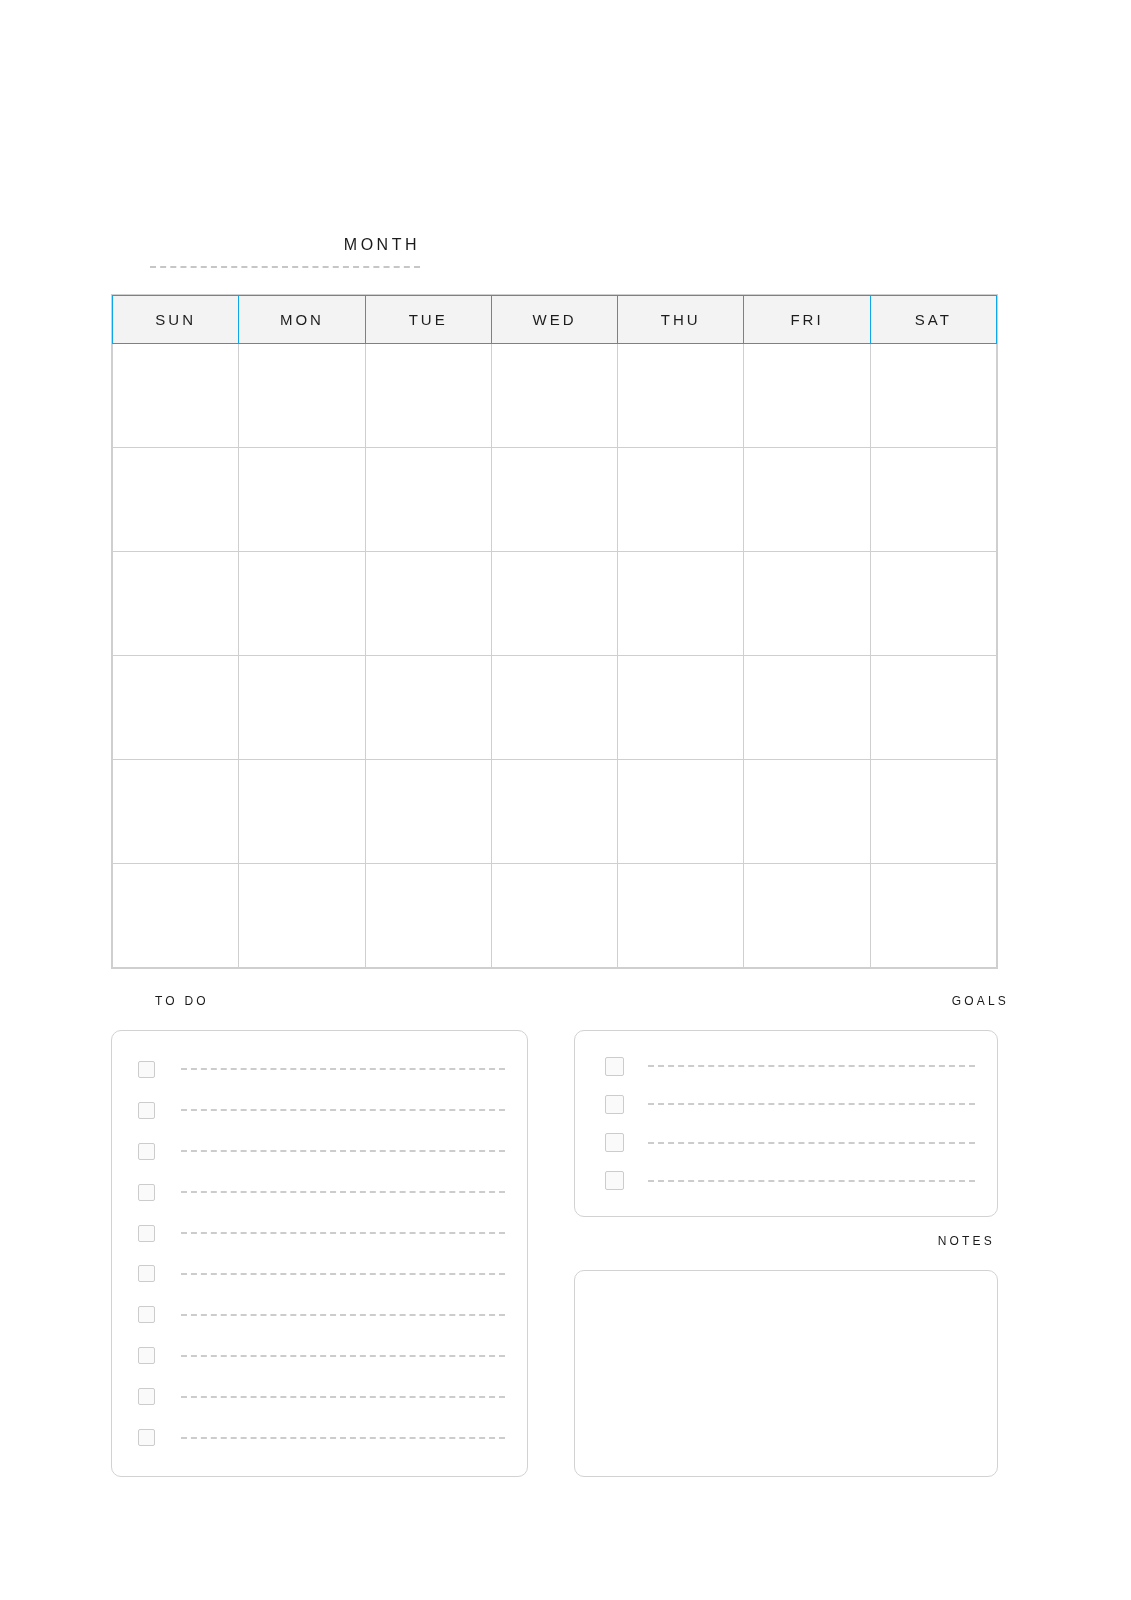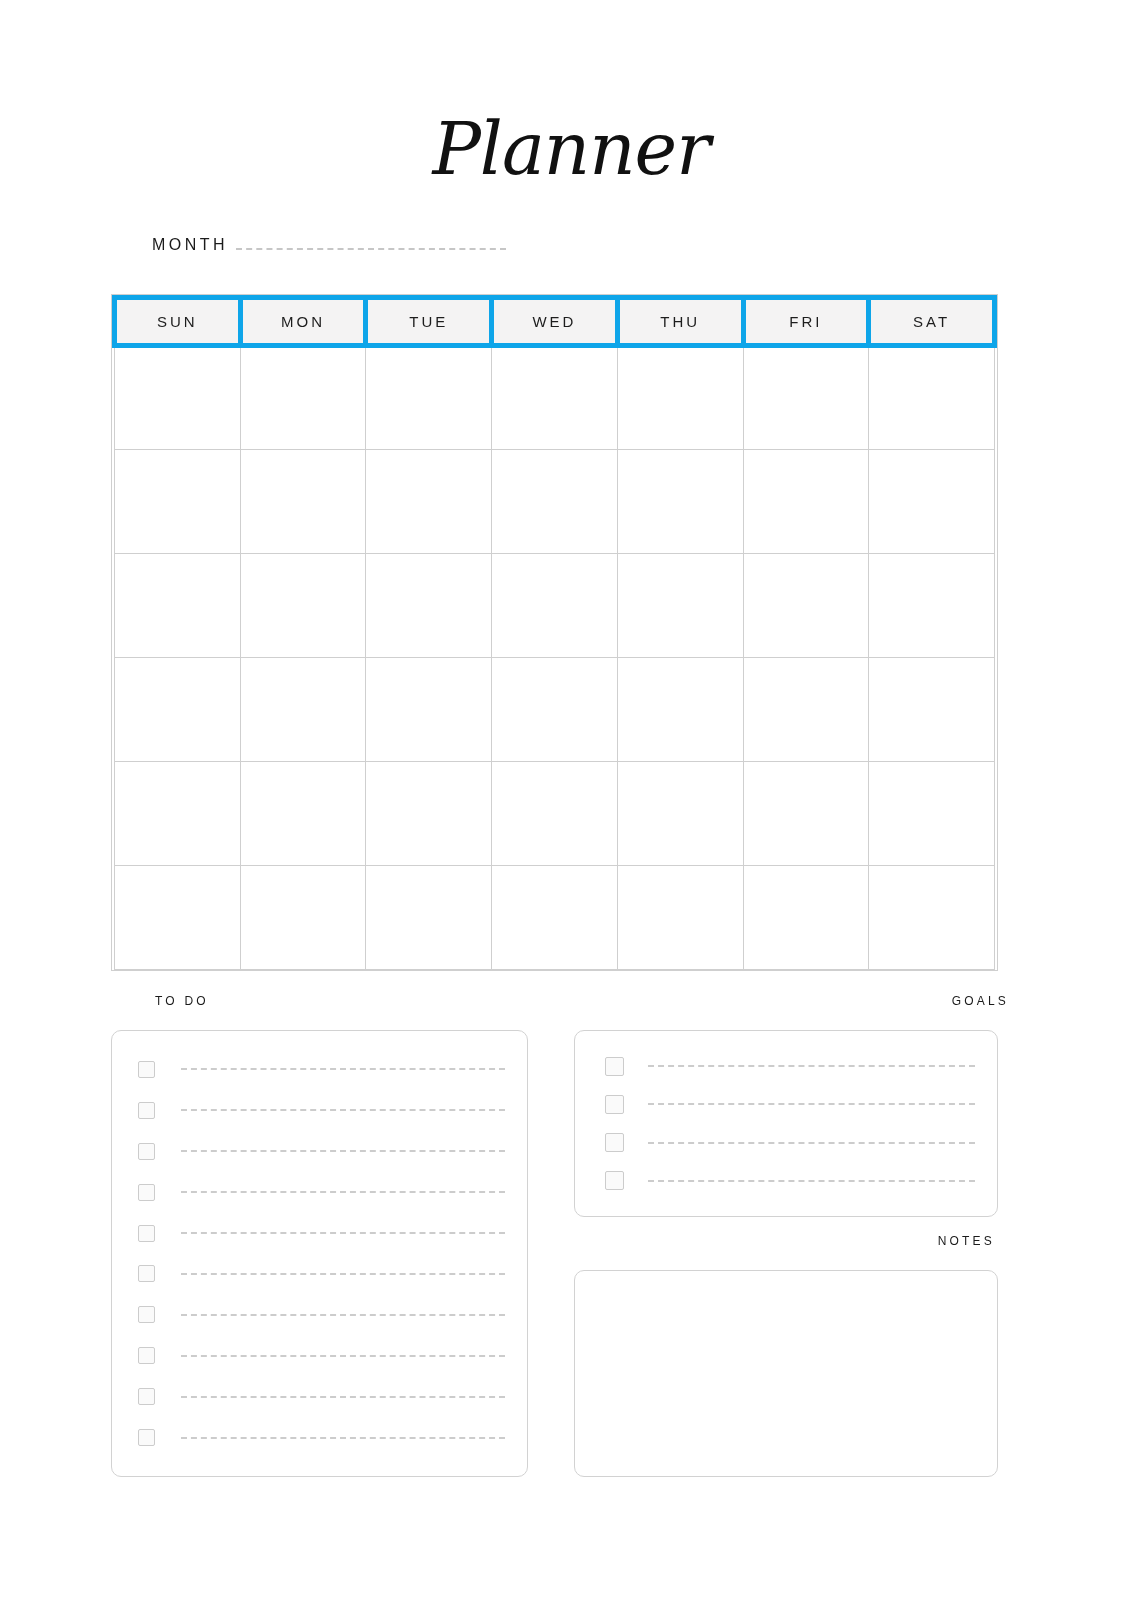--- a/index.html
+++ b/index.html
@@ -52,23 +52,25 @@
     letter-spacing: -1px;
     margin-left: 22px;
     color: #111;
     line-height: 1;
     transform: translateY(-4px);
   }
 
   
   .month-row {
     position: absolute;
-    left: 152px;
+    left: 142px;
     top: 236px;
     display: flex;
+    align-items: flex-end;
+    flex-direction: column;
   }
   .month-label {
     font-size: 16px;
     letter-spacing: 3.5px;
     font-weight: 500;
     color: #1b1b1b;
   }
   .month-line {
     width: 270px;
     height: 14px;
@@ -86,21 +88,21 @@
     border-collapse: collapse;
   }
   .cal-table {
     width: 100%;
     border-collapse: collapse;
     table-layout: fixed;
   }
   .cal-table th {
     height: 48px;
     background: #f4f3f3;
-    border: 5px solid #0ea5e9;
+    border: 1px solid #0ea5e9;
     font-size: 15px;
     letter-spacing: 3px;
     font-weight: 500;
     color: #1d1d1d;
   }
   .cal-table td {
     height: 104px;
     border: 1px solid #cfcfcf;
     background: #fff;
     vertical-align: top;
@@ -166,21 +168,20 @@
     border-bottom: 2px dashed #cccccc;
   }
   .panel-goals .dashline { margin-left: 24px; }
 </style>
 </head>
 <body>
 
 <div class="page">
 
   <div class="title-row">
-    <span class="title-script">Planner</span>
   </div>
 
   <div class="month-row">
     <span class="month-label">MONTH</span>
     <span class="month-line"></span>
   </div>
 
   <div class="calendar">
     <table class="cal-table">
       <thead>

